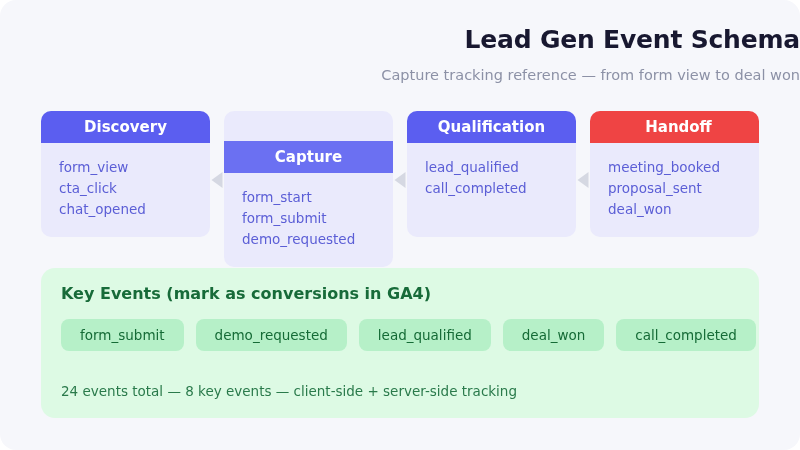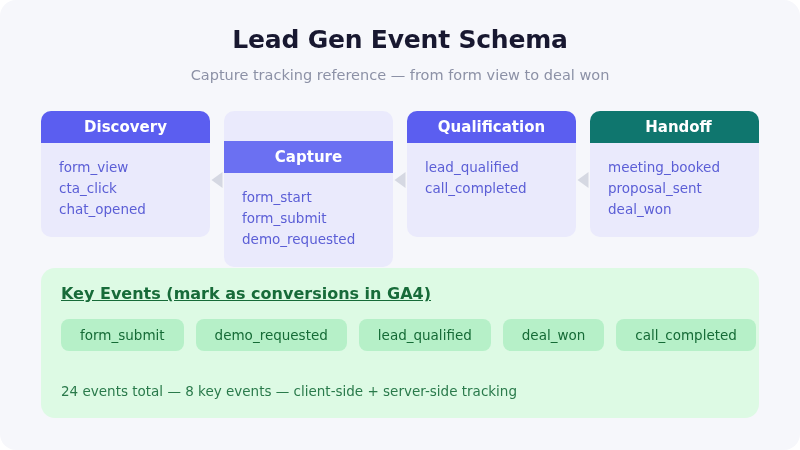--- a/index.html
+++ b/index.html
@@ -18,21 +18,21 @@
     width: 800px;
     height: 450px;
     background: #f6f7fb;
     border-radius: 16px;
     box-sizing: border-box;
     overflow: hidden;
   }
 
   
   #header {
-    text-align: center;
+    text-align: right;
     padding-top: 26px;
   }
   #title {
     font-size: 25px;
     font-weight: bold;
     color: #181830;
     letter-spacing: -0.2px;
     line-height: 1.1;
   }
   #subtitle {
@@ -103,21 +103,20 @@
     background: #ddfae4;
     border-radius: 14px;
     box-sizing: border-box;
     overflow: hidden;
   }
   #key-title {
     margin: 16px 13px 0 20px;
     font-size: 16px;
     font-weight: bold;
     color: #176b39;
-    text-decoration: underline;
   }
   #chips {
     position: absolute;
     left: 20px;
     top: 51px;
     right: 0;
     display: flex;
     gap: 12px;
     white-space: nowrap;
   }
@@ -183,21 +182,21 @@
         <div class="event-item">lead_qualified</div>
         <div class="event-item">call_completed</div>
       </div>
     </div>
 
     <div class="connector">
       <div class="arrow"></div>
     </div>
 
     <div class="stage-card">
-      <div class="stage-head" style="background: #0f766e; padding-left: 8px;">Handoff</div>
+      <div class="stage-head" style="background: #ef4444; padding-left: 8px;">Handoff</div>
       <div class="stage-body">
         <div class="event-item">meeting_booked</div>
         <div class="event-item">proposal_sent</div>
         <div class="event-item">deal_won</div>
       </div>
     </div>
 
   </div>
 
   <div id="key-panel">

